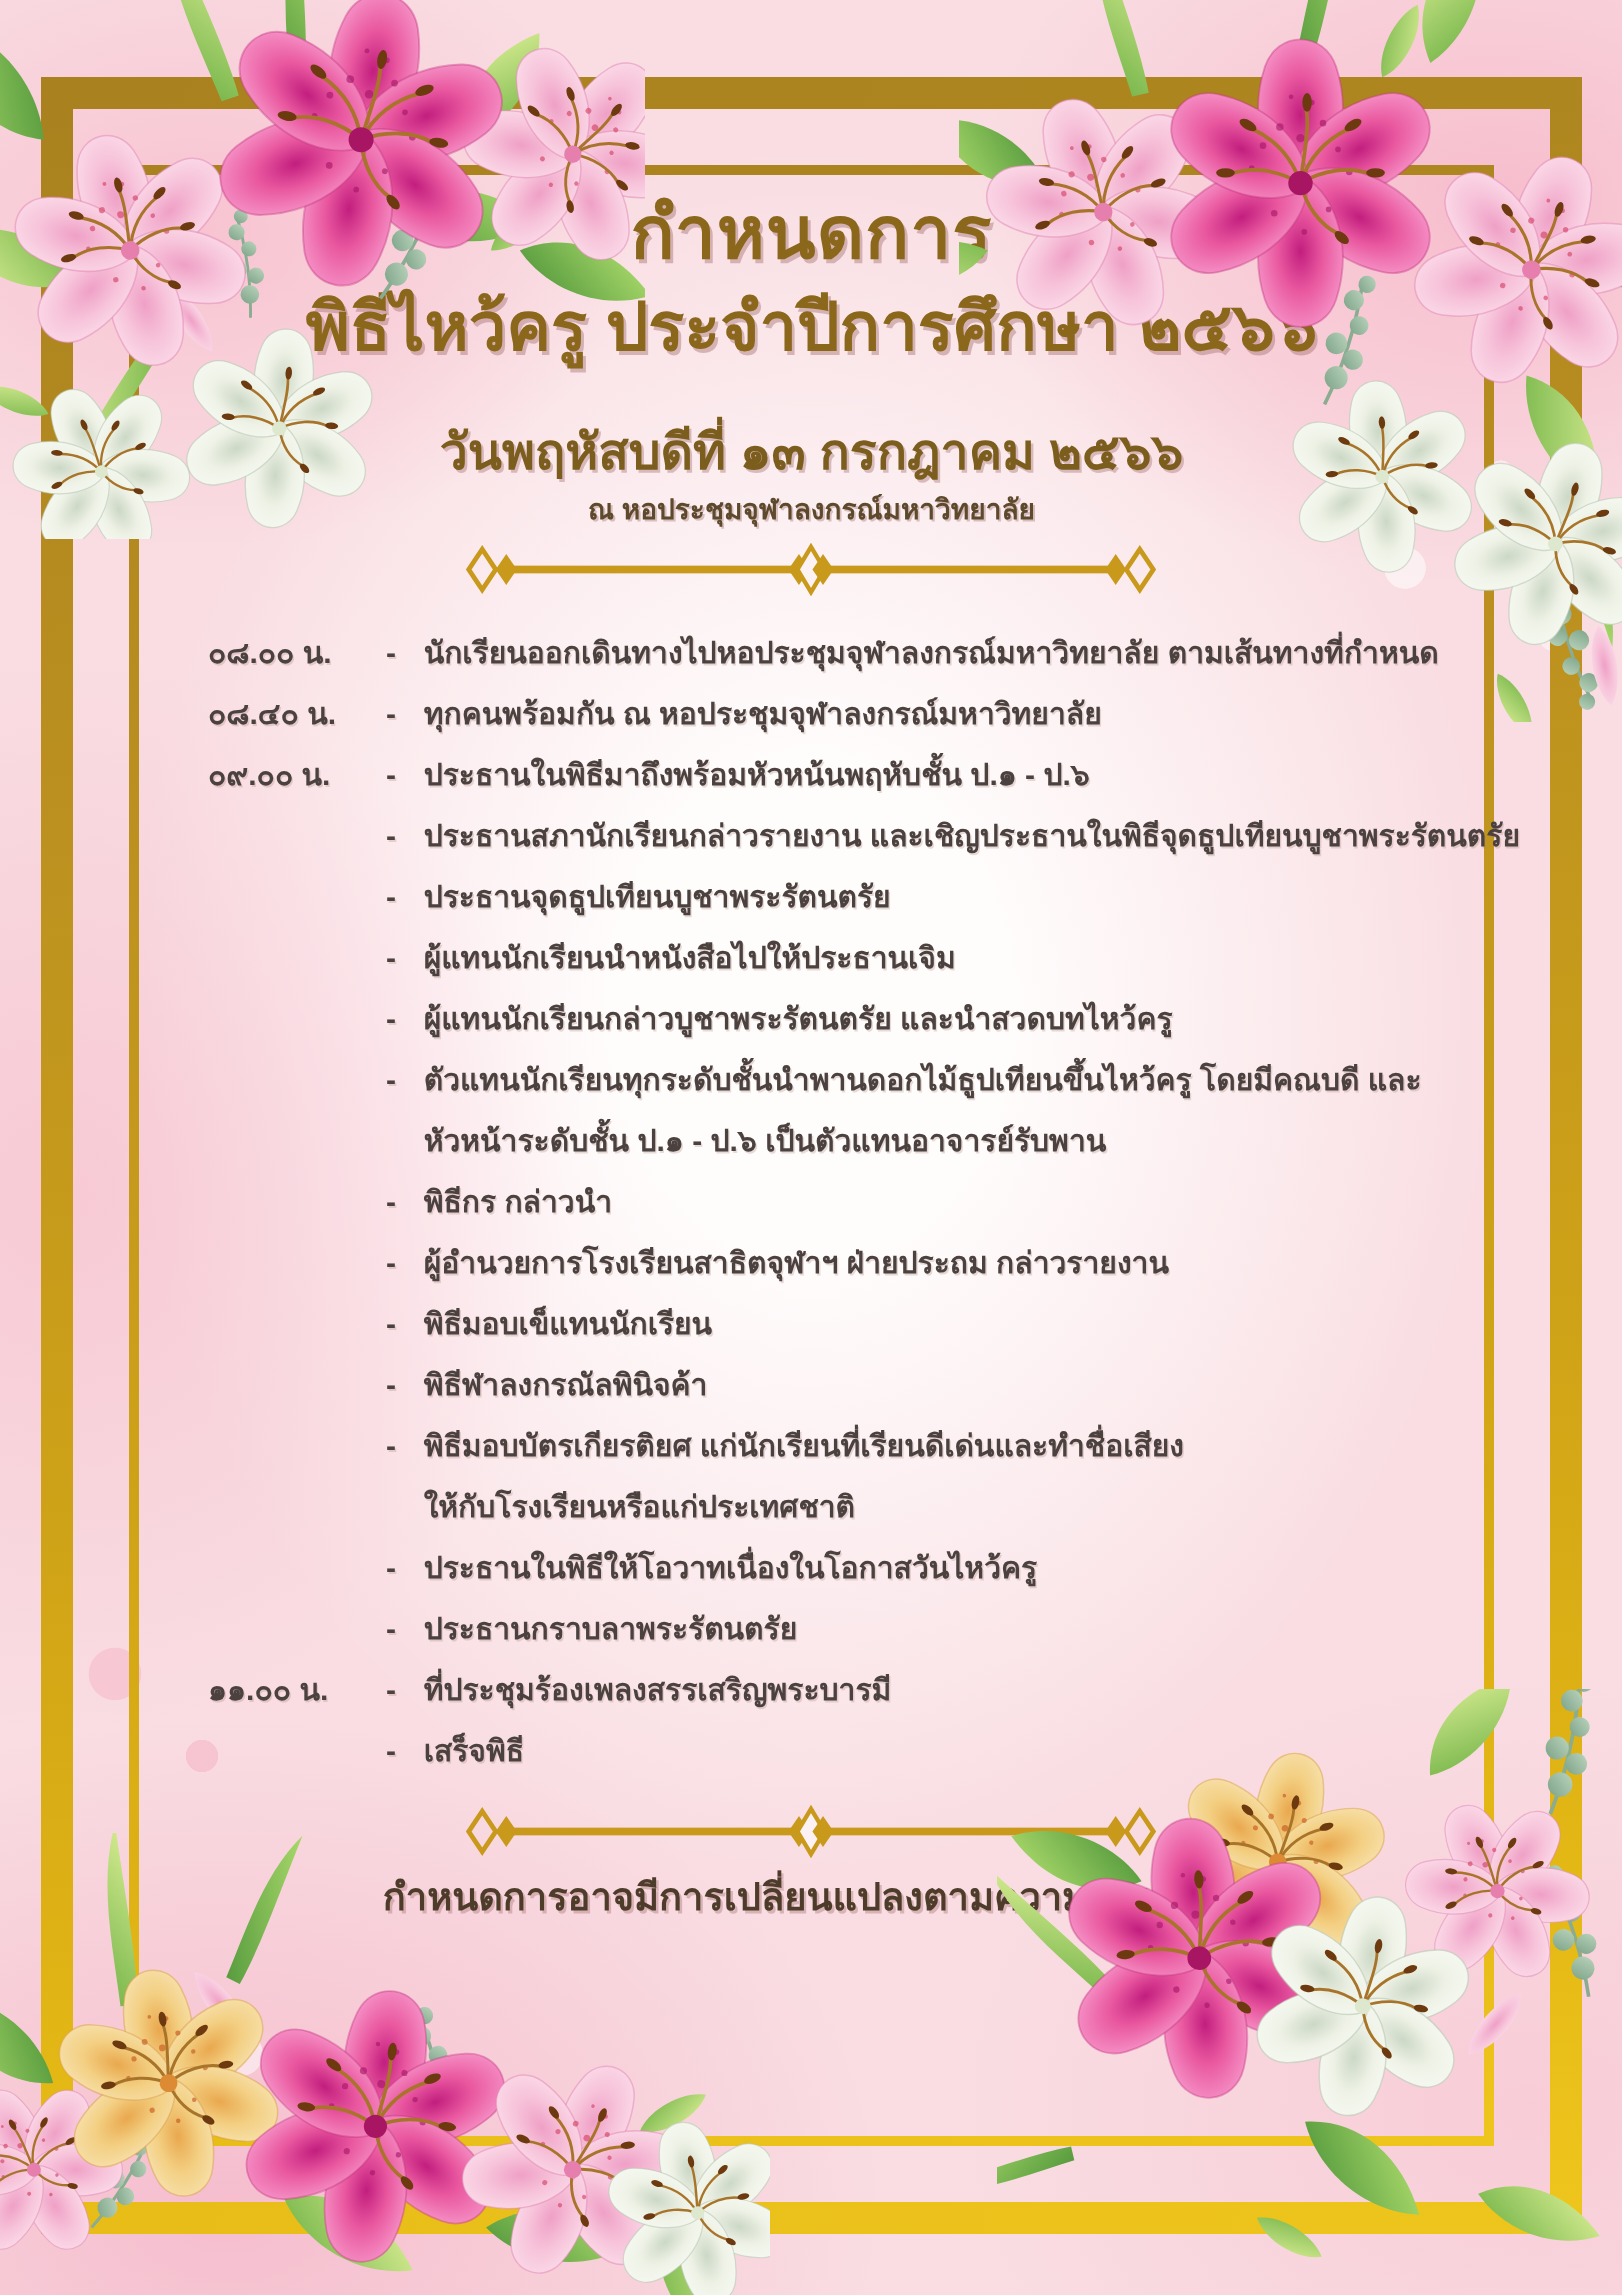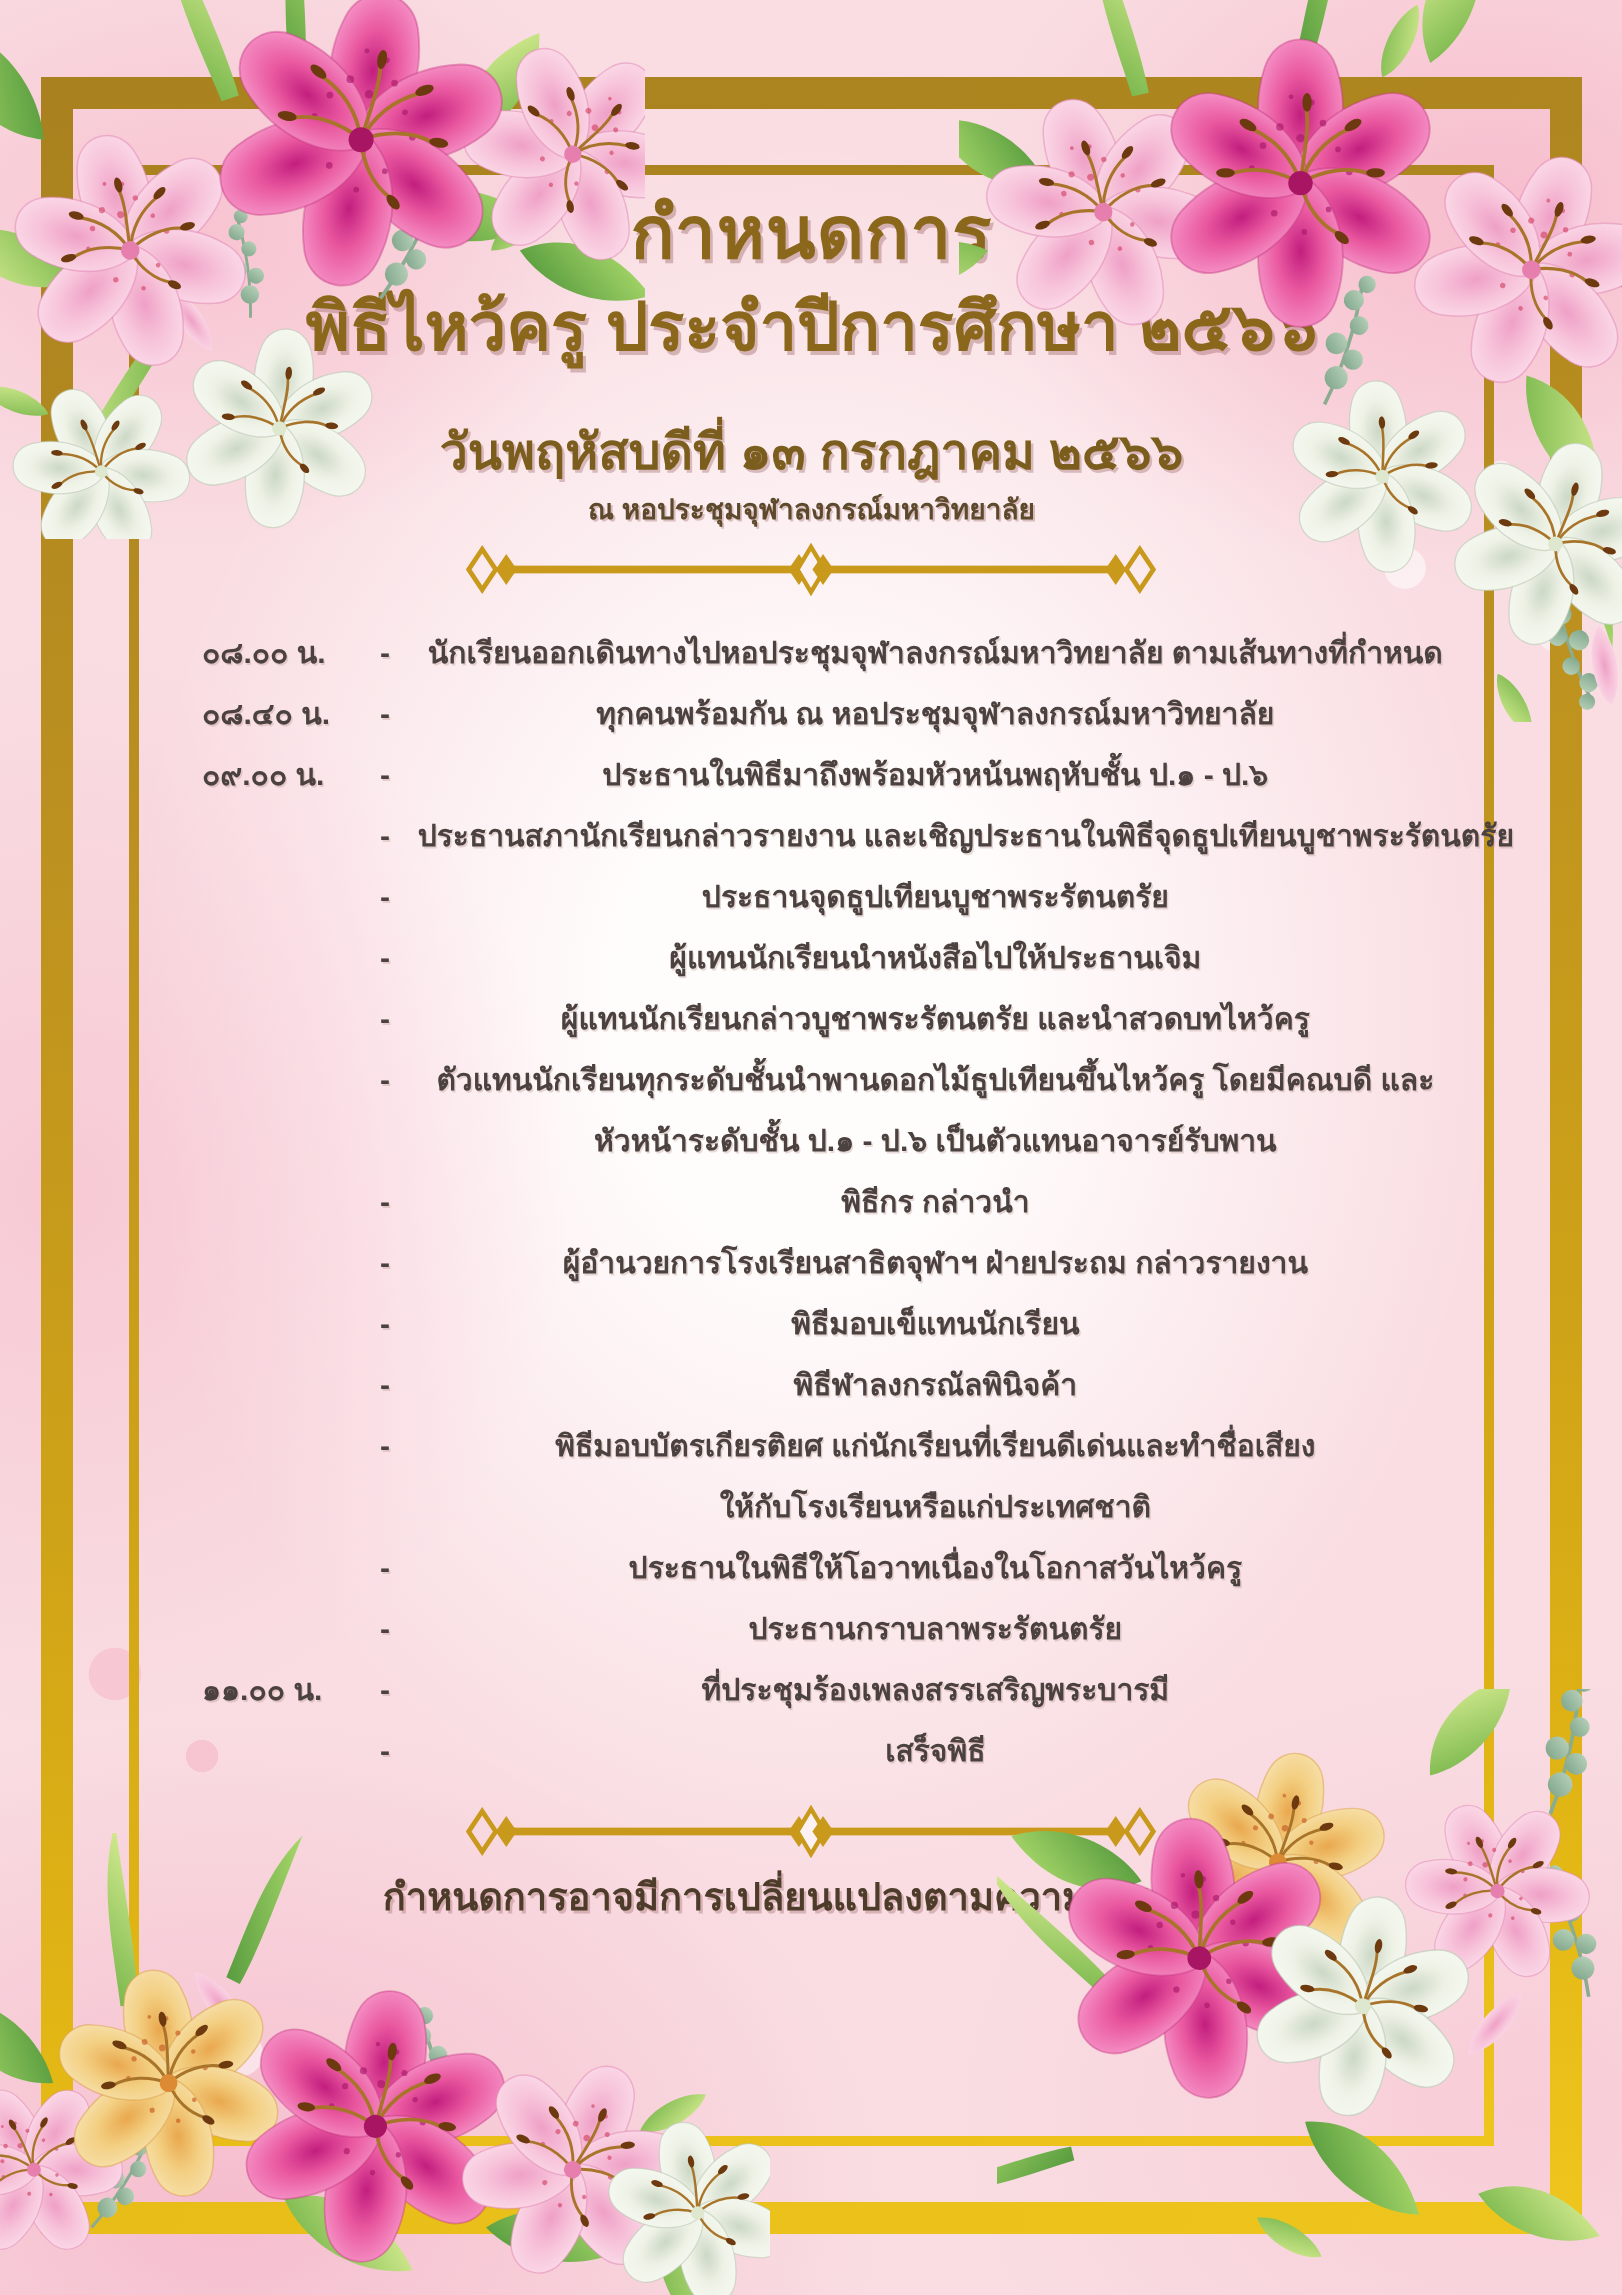--- a/index.html
+++ b/index.html
@@ -47,23 +47,23 @@
     text-shadow:2.4px 2.9px 0.5px rgba(167,116,116,.4);}
 
   .divider{position:absolute;left:462px;width:698px;height:53px;z-index:3;}
   .divider.top{top:543px;}
   .divider.bottom{top:1805px;}
 
   .schedule{position:absolute;left:202px;top:624px;width:1251px;z-index:3;}
   .row{display:flex;align-items:flex-start;height:61px;line-height:58px;
     font-size:30px;color:#4b4240;font-weight:bold;
     text-shadow:1.4px 1.9px 0.5px rgba(170,130,120,.28);}
-  .row .time{flex:0 0 159px;}
+  .row .time{flex:0 0 159px;margin-left:6px;}
   .row .dash{flex:0 0 48px;text-align:center;}
-  .row .item{flex:1 1 auto;padding-left:8.7px;white-space:nowrap;text-align:center;}
+  .row .item{flex:1 1 auto;padding-left:8.7px;white-space:nowrap;}
 
   .corner{position:absolute;z-index:5;pointer-events:none;}
   .corner.tl{left:-19px;top:-19px;}
   .corner.tr{right:-19px;top:-19px;}
   .corner.bl{left:-24px;bottom:-19px;}
   .corner.br{right:-19px;bottom:-19px;}
 </style>
 </head>
 <body>
 

